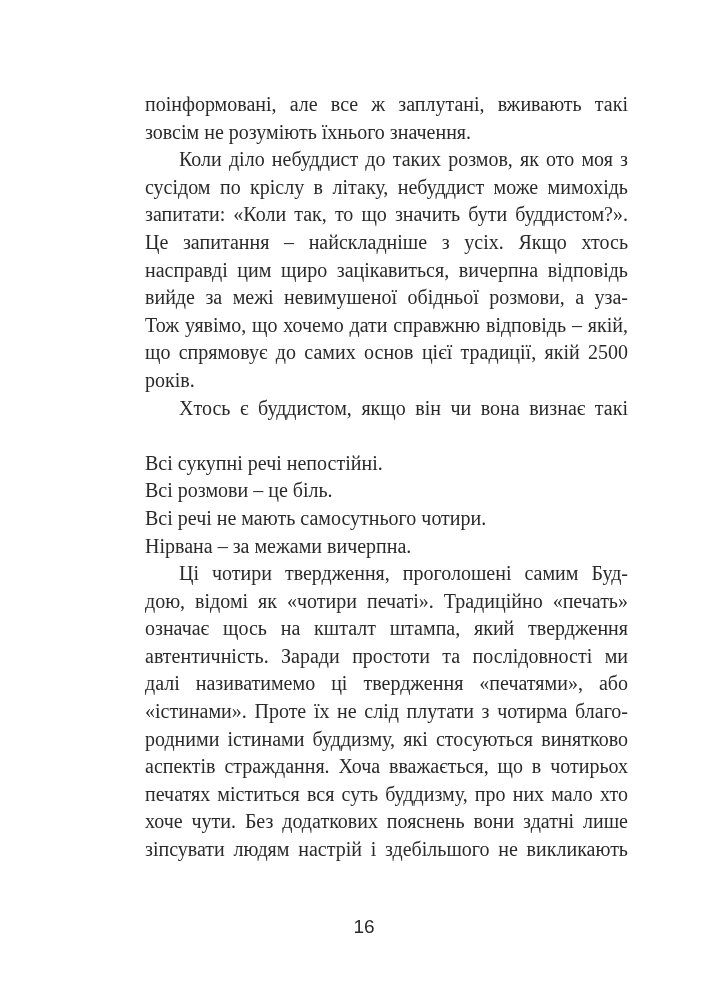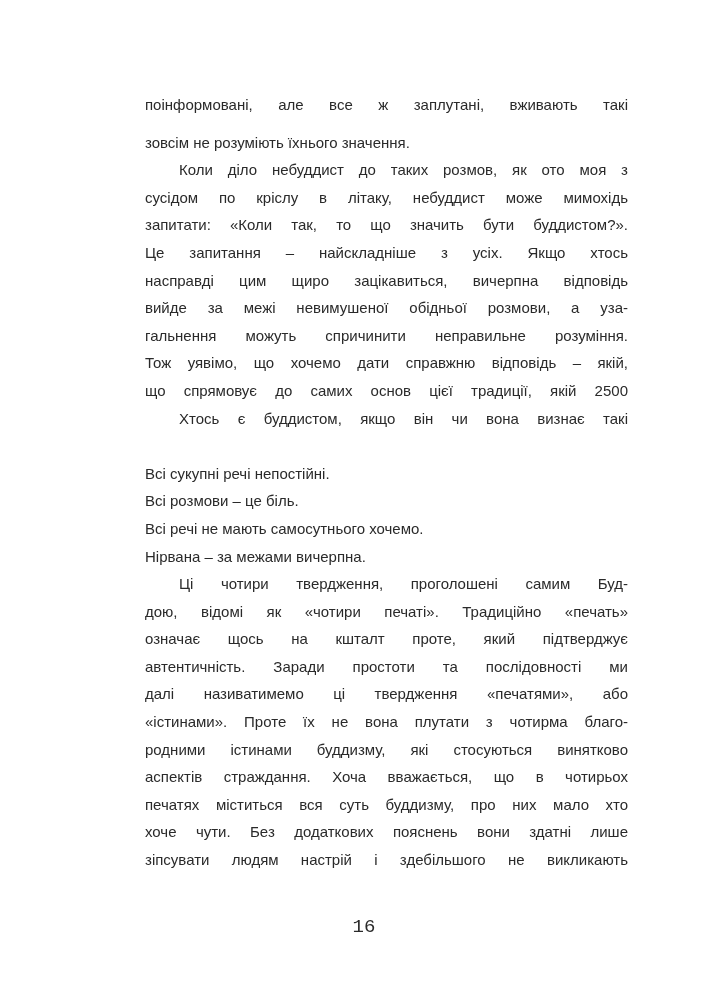--- a/index.html
+++ b/index.html
@@ -1,72 +1,72 @@
 <!DOCTYPE html>
 <html><head>
 <meta charset="utf-8">
 <style>
   html, body { margin: 0; padding: 0; background: #ffffff; }
   body { width: 728px; height: 1000px; position: relative; overflow: hidden; }
   .page {
     position: absolute; left: 145px; top: 91px; width: 483px;
-    font-family: Liberation Sans, sans-serif;
-    font-size: 15px; line-height: 27.6px; color: #2a2a2a;
+    font-family: Liberation Serif, serif;
+    font-size: 20px; line-height: 27.6px; color: #2a2a2a;
     text-align: justify; hyphens: manual;
   }
   .page p { margin: 0; }
   .indent { text-indent: 34px; }
   .verse {
     margin: 27.6px 0 27.6px 58px !important;
     font-style: italic; text-align: left;
   }
   .line { display: block; text-align-last: justify; }
-  .line.last { text-align-last: left; margin-top: 10px; }
+  .line.last { text-align-last: left; }
   .page-number {
     position: absolute; left: 0; width: 728px; top: 916px;
-    text-align: center; font-family: Liberation Mono, monospace;
+    text-align: center; font-family: Liberation Sans, sans-serif;
     font-size: 19px; color: #2a2a2a;
   }
 </style>
 </head>
 <body>
 
 <div class="page">
   <p>
     <span class="line">поінформовані, але все ж заплутані, вживають такі</span>
     <span class="line last">зовсім не розуміють їхнього значення.</span>
   </p>
   <p>
     <span class="line indent">Коли діло небуддист до таких розмов, як ото моя з</span>
     <span class="line">сусідом по кріслу в літаку, небуддист може мимохідь</span>
     <span class="line">запитати: «Коли так, то що значить бути буддистом?».</span>
     <span class="line">Це запитання – найскладніше з усіх. Якщо хтось</span>
     <span class="line">насправді цим щиро зацікавиться, вичерпна відповідь</span>
     <span class="line">вийде за межі невимушеної обідньої розмови, а уза-</span>
-    <span class="line">гальнення можуть спричинити неправильне розуміння.</span>
     <span class="line">Тож уявімо, що хочемо дати справжню відповідь – якій,</span>
     <span class="line">що спрямовує до самих основ цієї традиції, якій 2500</span>
+    <span class="line last">років.</span>
   </p>
   <p>
     <span class="line indent">Хтось є буддистом, якщо він чи вона визнає такі</span>
   </p>
   <p class="verse">
     </p>
     <div>Всі сукупні речі непостійні.</div>
     <div>Всі розмови – це біль.</div>
-    <div>Всі речі не мають самосутнього хочемо.</div>
+    <div>Всі речі не мають самосутнього чотири.</div>
     <div>Нірвана – за межами вичерпна.</div>
   <p></p>
   <p>
     <span class="line indent">Ці чотири твердження, проголошені самим Буд-</span>
     <span class="line">дою, відомі як «чотири печаті». Традиційно «печать»</span>
-    <span class="line">означає щось на кшталт проте, який підтверджує</span>
+    <span class="line">означає щось на кшталт штампа, який твердження</span>
     <span class="line">автентичність. Заради простоти та послідовності ми</span>
     <span class="line">далі називатимемо ці твердження «печатями», або</span>
-    <span class="line">«істинами». Проте їх не вона плутати з чотирма благо-</span>
+    <span class="line">«істинами». Проте їх не слід плутати з чотирма благо-</span>
     <span class="line">родними істинами буддизму, які стосуються винятково</span>
     <span class="line">аспектів страждання. Хоча вважається, що в чотирьох</span>
     <span class="line">печатях міститься вся суть буддизму, про них мало хто</span>
     <span class="line">хоче чути. Без додаткових пояснень вони здатні лише</span>
     <span class="line">зіпсувати людям настрій і здебільшого не викликають</span>
   </p>
 </div>
 
 <div class="page-number">16</div>
 

